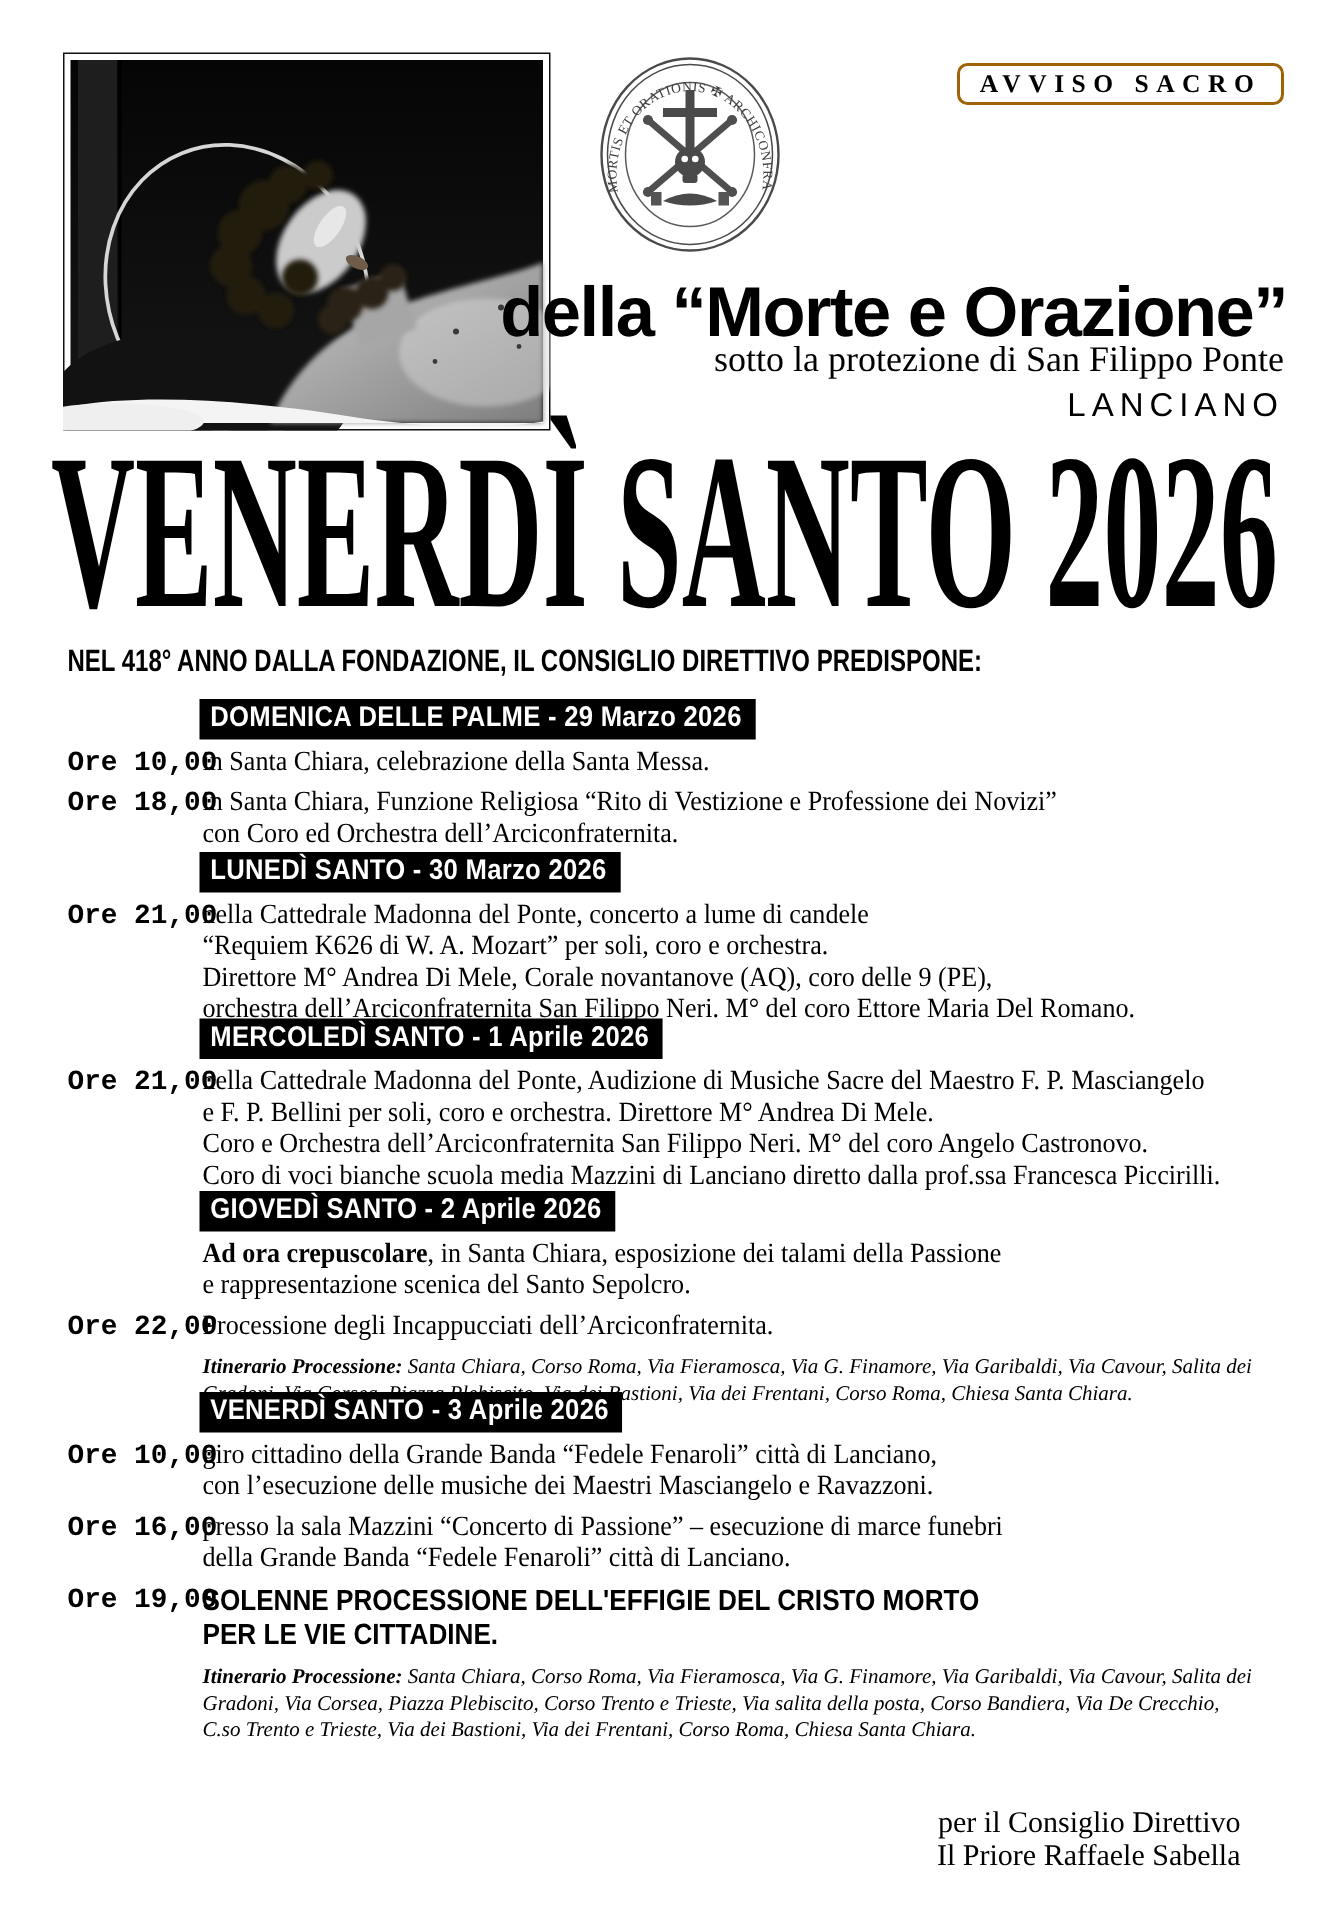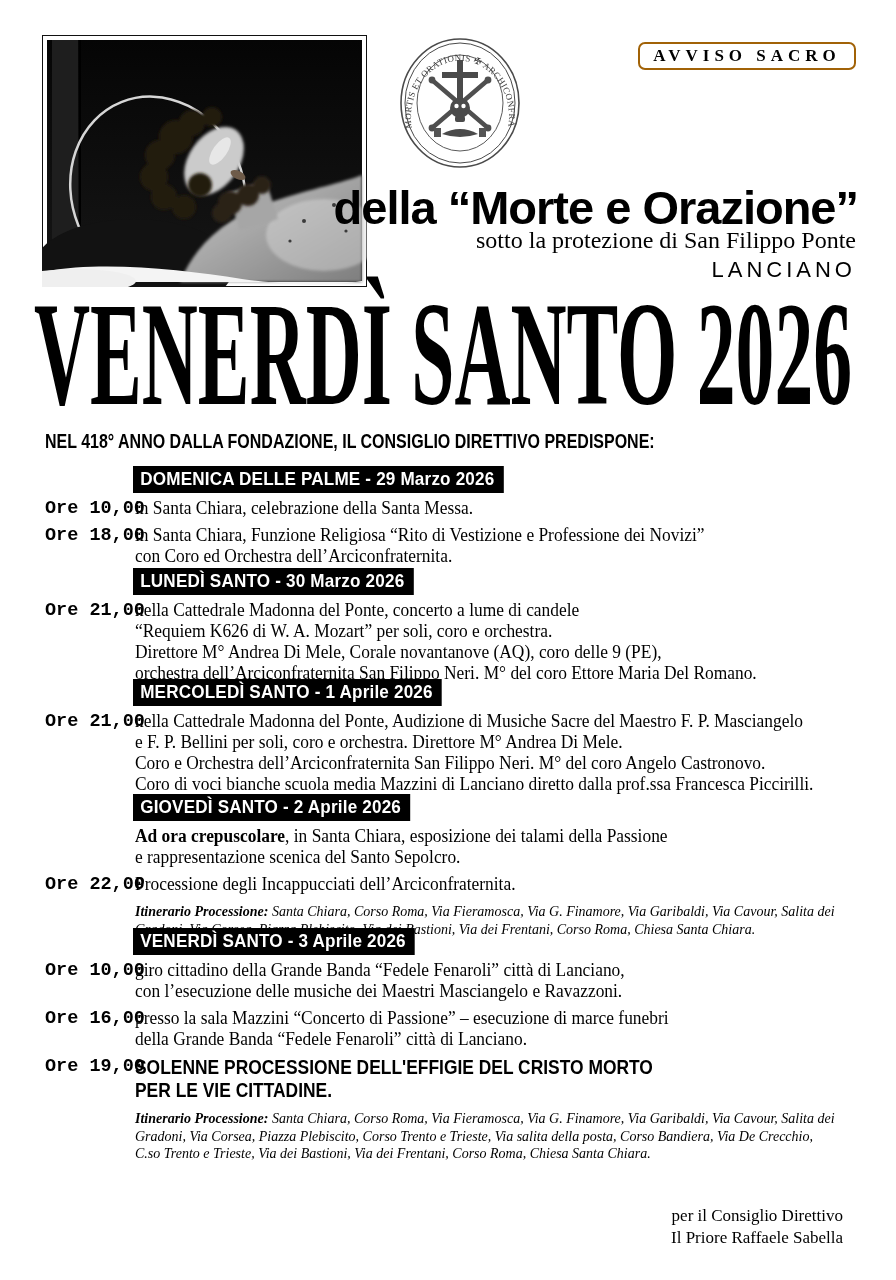--- a/index.html
+++ b/index.html
@@ -35,21 +35,21 @@
   .event{display:flex;margin-bottom:6px;}
   .time{flex:none;width:90px;font-weight:700;font-size:18.5px;line-height:21px;white-space:nowrap;font-family:Liberation Mono, monospace;}
   .lines{flex:1;transform:scaleX(.94);transform-origin:0 0;}
   .line{font-size:18.5px;line-height:21px;white-space:nowrap;}
   .b{font-weight:700;}
   .caps .line{font-family:"Liberation Sans",sans-serif;font-weight:700;font-size:19.5px;line-height:23px;
               transform:scaleX(.95);transform-origin:0 0;}
   .itin{margin-left:90px;margin-top:8px;width:700px;font-size:14px;font-style:italic;line-height:17.5px;}
   .itin .lbl{font-weight:700;}
 
-  .signature{position:absolute;right:53px;top:1205px;text-align:right;font-size:17px;line-height:21.5px;white-space:nowrap;}
+  .signature{position:absolute;right:69px;top:1205px;text-align:right;font-size:20px;line-height:21.5px;white-space:nowrap;}
 </style>
 </head>
 <body>
 
 <div class="page">
 
   <div class="photo">
     <svg width="325" height="252" viewBox="0 0 325 252">
       <defs>
         <linearGradient id="bg" x1="0" y1="0" x2="0" y2="1">

